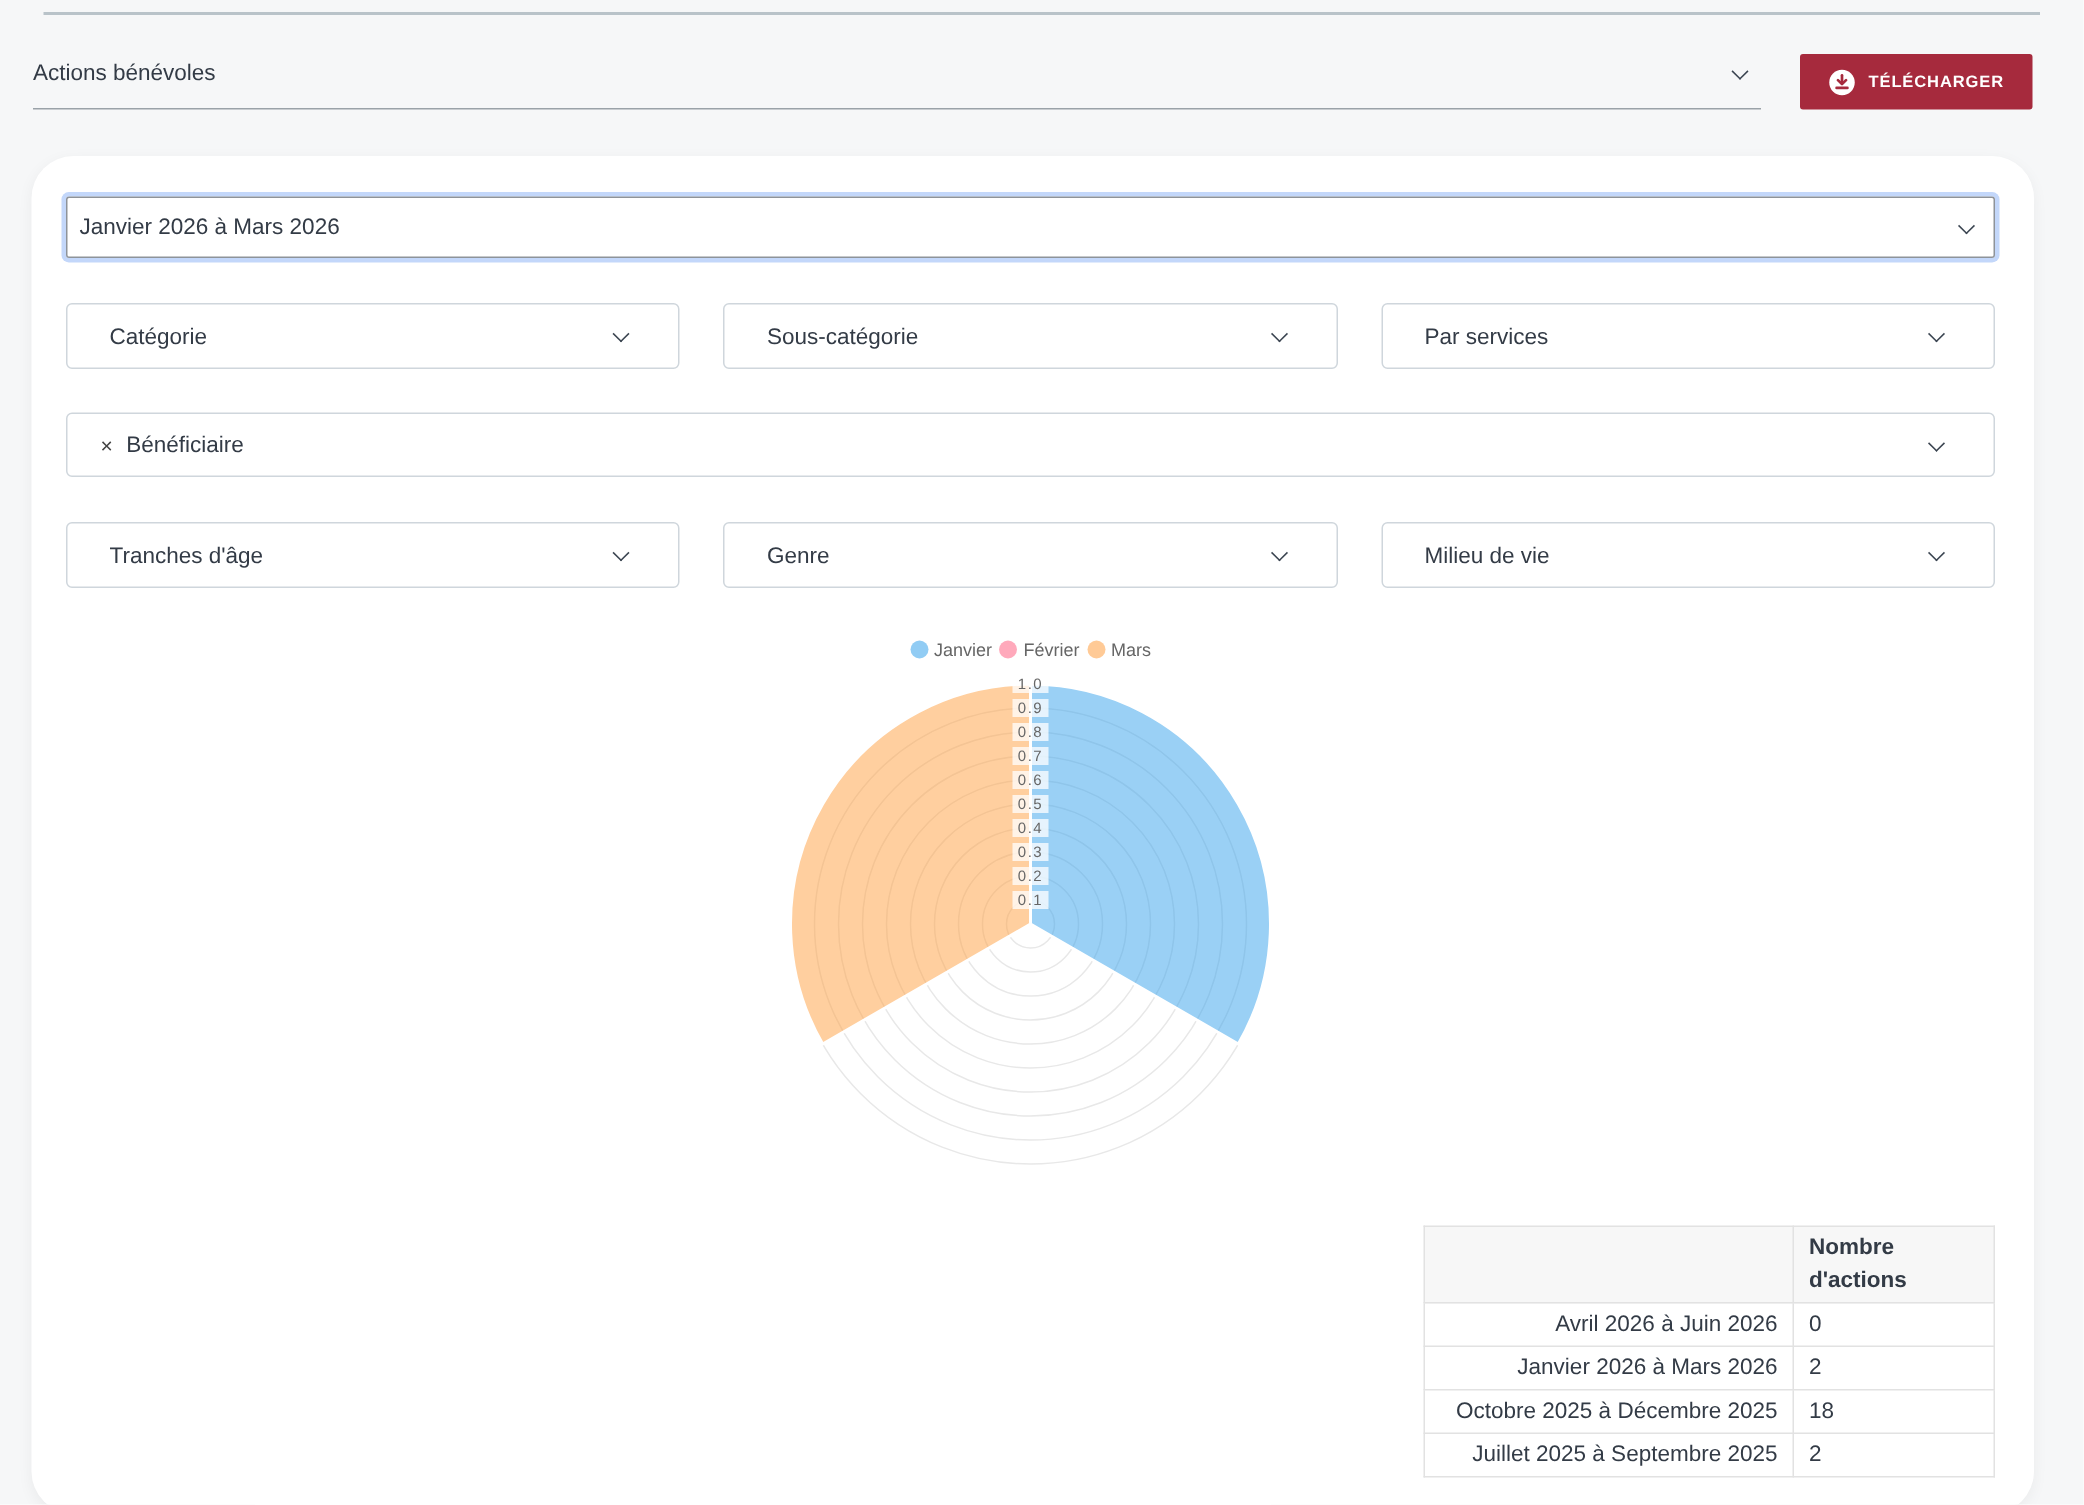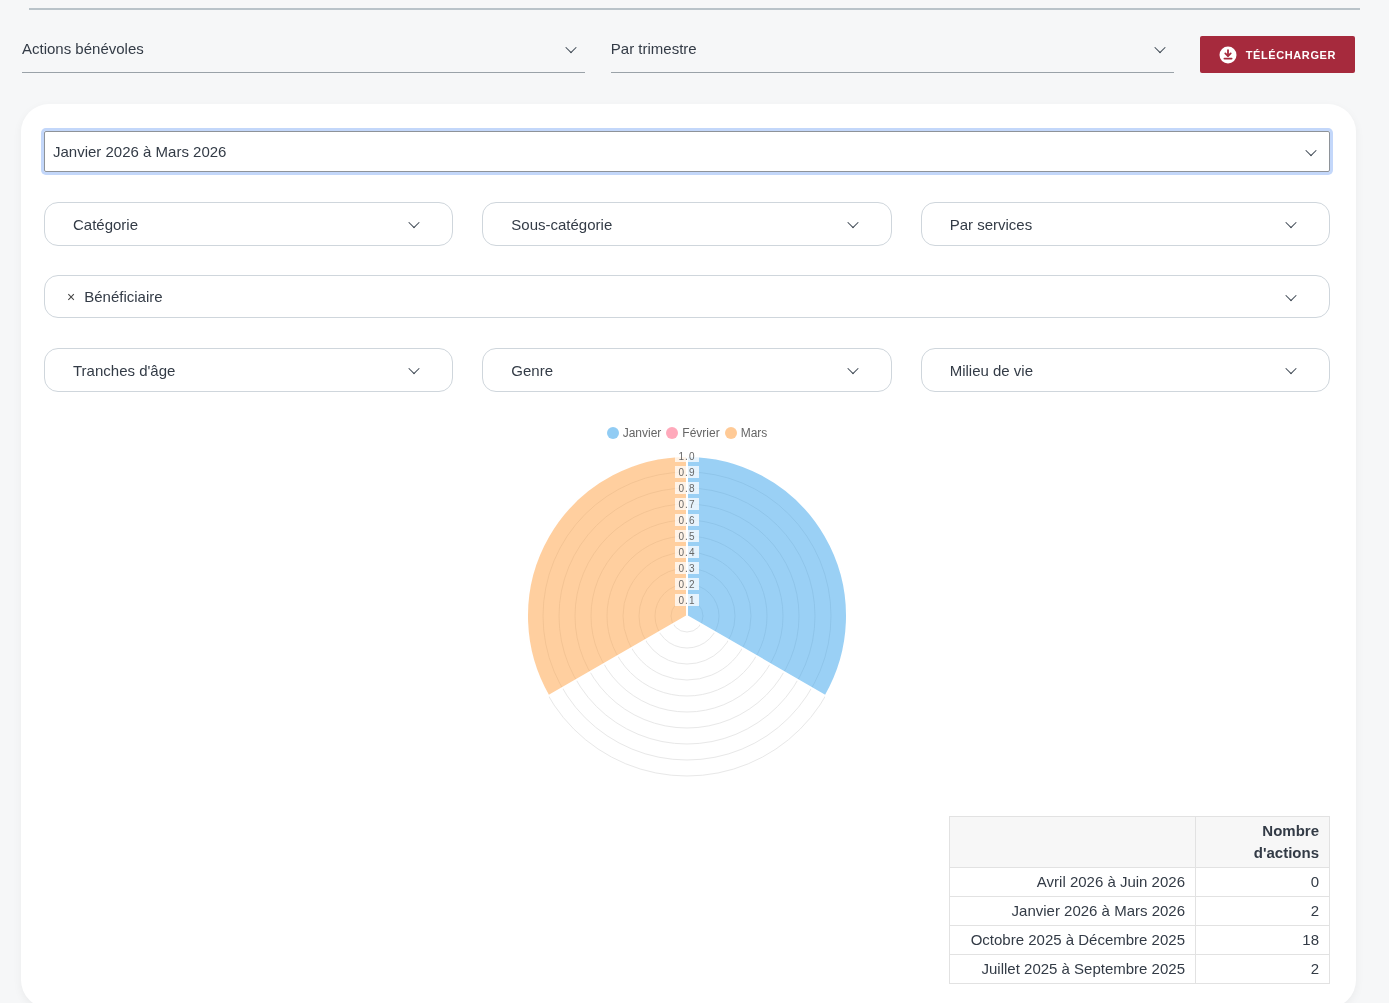--- a/index.html
+++ b/index.html
@@ -86,55 +86,51 @@
     margin-bottom:30px;
   }
   .frow{display:flex;gap:29px;margin-bottom:29px;}
   .pill{
     flex:1 1 0;
     height:44px;
     display:flex;
     align-items:center;
     justify-content:space-between;
     border:1px solid var(--border);
-    border-radius:14px;
+    border-radius:4px;
     padding:0 34px 0 28px;
     font-size:15px;
     cursor:pointer;
     background:#fff;
   }
   .pill.wide{margin-bottom:30px;height:43px;padding-left:22px;}
   .chip{display:flex;align-items:center;gap:9px;}
   .chip .x{font-size:14px;color:#444;line-height:1;cursor:pointer;}
   .r2{margin-bottom:34px;}
   
   .chart-block{display:flex;flex-direction:column;align-items:center;}
   .legend{display:flex;align-items:flex-start;gap:5px;margin-bottom:6px;}
   .legend-item{display:flex;align-items:center;gap:4px;font-size:12px;color:var(--muted);cursor:pointer;}
   .legend-dot{width:12px;height:12px;border-radius:50%;}
   
   .table-wrap{display:flex;justify-content:flex-end;margin-top:30px;}
   table{border-collapse:collapse;font-size:15px;color:var(--text);}
   th,td{border:1px solid #e2e2e2;padding:3px 10px;line-height:22px;}
   thead th{background:#f7f7f7;font-weight:bold;text-align:right;height:29px;}
   td.period{width:246px;text-align:right;padding-left:9px;}
-  td.count,th.count{width:134px;text-align:right;}
+  td.count,th.count{width:134px;text-align:left;}
 </style>
 </head>
 <body>
 
 <div class="topline"></div>
 
 <div class="toolbar">
   <div class="u-select">
     <span>Actions bénévoles</span>
-    <span class="chev"></span>
-  </div>
-  <div class="u-select">
-    <span>Par trimestre</span>
     <span class="chev"></span>
   </div>
   <button class="dl-btn">
     <svg width="18" height="18" viewBox="0 0 18 18">
       <circle cx="9" cy="9" r="8.5" fill="#ffffff"></circle>
       <path d="M9 4.2v5.2" stroke="var(--accent)" stroke-width="1.8" fill="none" stroke-linecap="round"></path>
       <path d="M6.3 7.4L9 10.1l2.7-2.7" stroke="var(--accent)" stroke-width="1.8" fill="none" stroke-linecap="round" stroke-linejoin="round"></path>
       <path d="M5.4 12.6h7.2" stroke="var(--accent)" stroke-width="1.8" fill="none" stroke-linecap="round"></path>
     </svg>
     <span>TÉLÉCHARGER</span>

